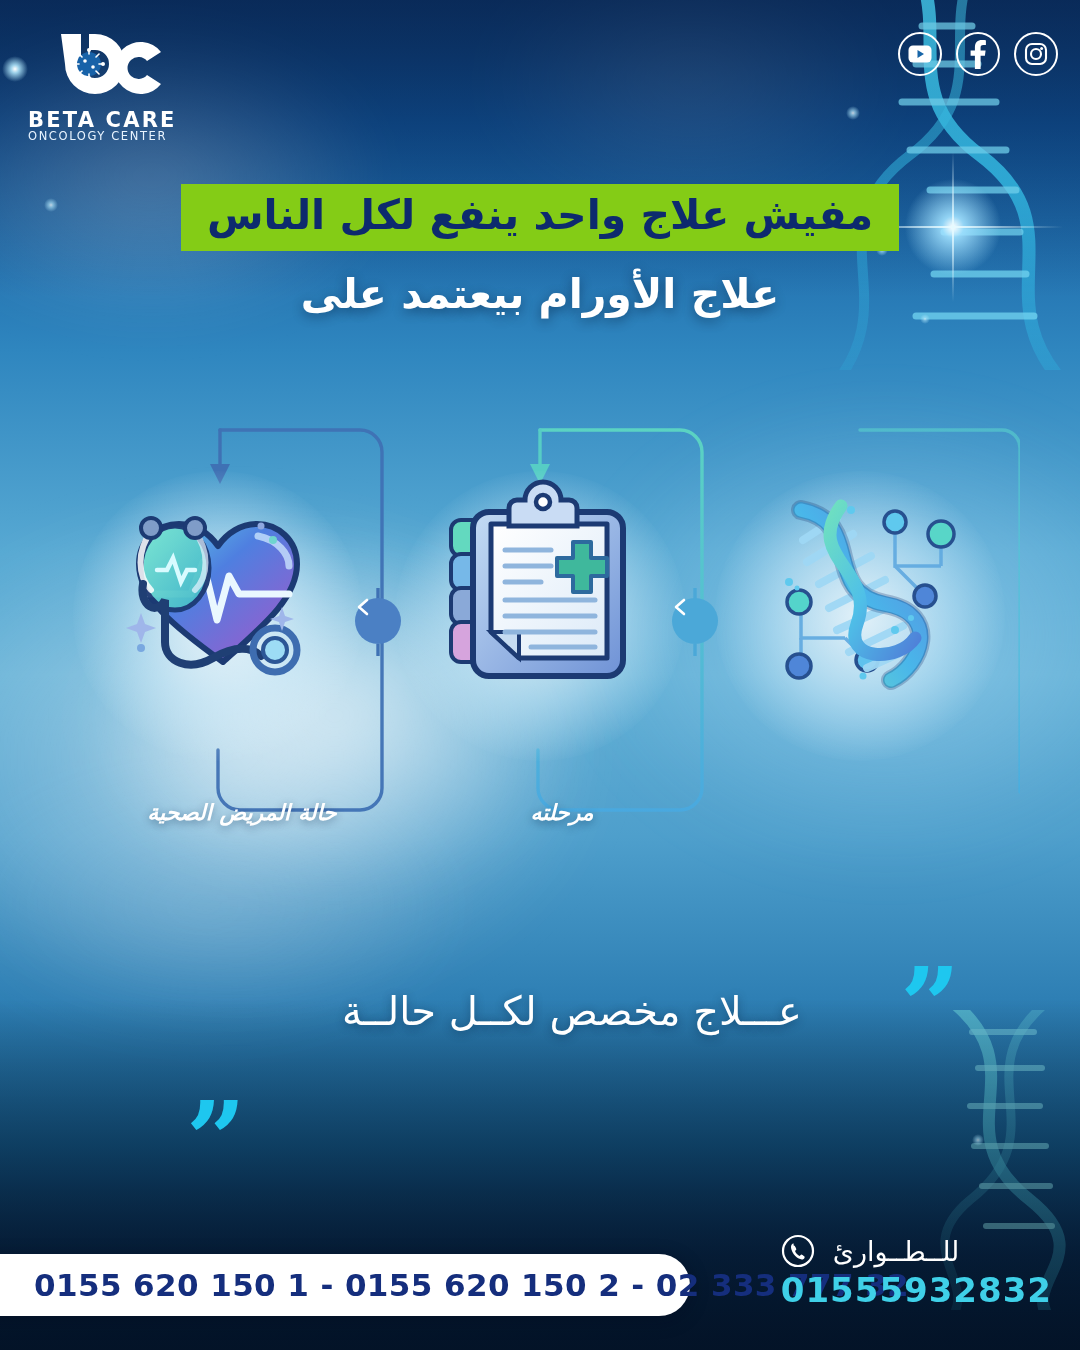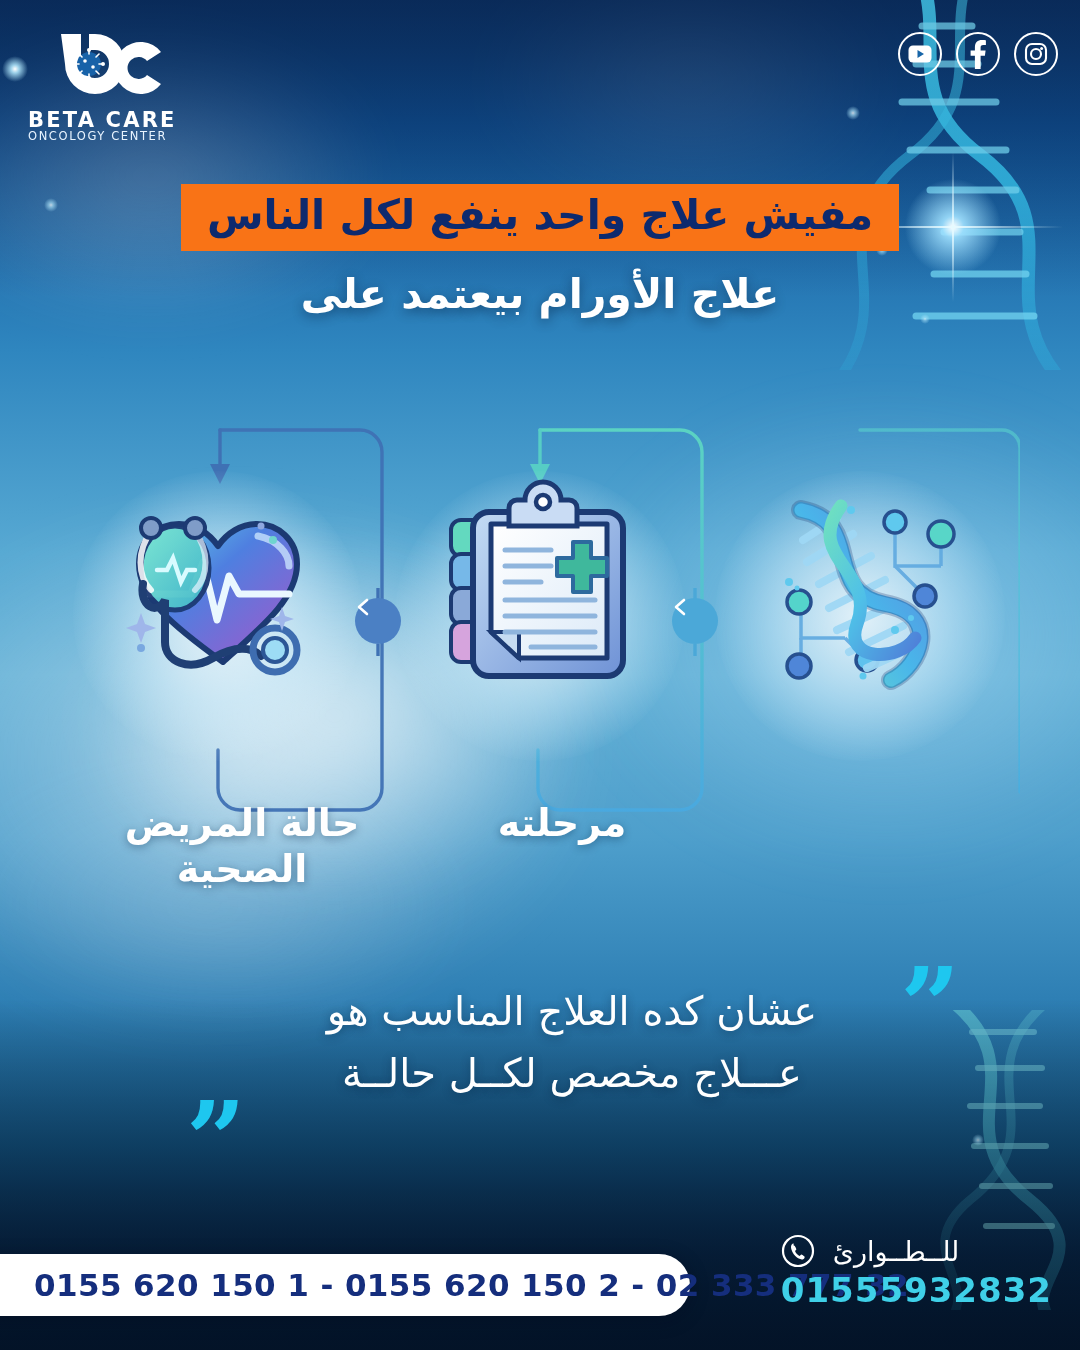--- a/index.html
+++ b/index.html
@@ -91,21 +91,21 @@
   .social{position:absolute;right:22px;top:32px;display:flex;gap:14px;}
   .social-btn{
     width:44px;height:44px;border-radius:50%;
     border:2px solid #ffffff;display:flex;align-items:center;justify-content:center;
     box-sizing:border-box;
   }
 
   
   .headline-wrap{position:absolute;left:0;right:0;top:184px;text-align:center;}
   .headline-hl{
-    display:inline-block;background:#f97316;color:#0d2a6e;
+    display:inline-block;background:#84cc16;color:#0d2a6e;
     font-weight:700;font-size:41px;line-height:1.14;
     padding:8px 26px 12px;direction:rtl;letter-spacing:0;
   }
   .headline-main{
     margin-top:20px;color:#ffffff;font-weight:700;
     font-size:41px;line-height:1.14;direction:rtl;
     text-shadow:0 3px 12px rgba(2,22,52,.45);
   }
 
   
@@ -125,23 +125,24 @@
   .chev{
     position:absolute;width:46px;height:46px;border-radius:50%;
     display:flex;align-items:center;justify-content:center;top:178px;
   }
   .chev.left{left:295px;background:#4b80c4;}
   .chev.right{left:612px;background:#4ba8d8;}
 
   
   .labels{position:absolute;left:60px;top:800px;width:960px;height:110px;}
   .label{
-    position:absolute;color:#ffffff;font-weight:700;font-size:38px;
+    position:absolute;color:#ffffff;font-weight:700;font-size:22px;
     line-height:1.22;direction:rtl;text-align:center;
     text-shadow:0 2px 8px rgba(5,35,70,.4);
+    font-style:italic;
   }
   .label.l1{right:8px;width:280px;}
   .label.l2{right:318px;width:280px;}
   .label.l3{right:628px;width:300px;}
 
   
   .quote{position:absolute;left:120px;top:940px;width:840px;height:230px;}
   .quote-text{
     position:absolute;right:38px;top:40px;width:700px;
     color:#ffffff;font-size:40px;line-height:1.55;direction:rtl;text-align:center;
@@ -483,21 +484,20 @@
   </div>
 
   <div class="labels">
     <div class="label l2">مرحلته</div>
     <div class="label l3">حالة المريض الصحية</div>
   </div>
 
   <div class="quote">
     <div class="qmark top">”</div>
     <div class="quote-text">
-      <div>عشان كده العلاج المناسب هو</div>
       <div>عـــلاج مخصص لكــل حالــة</div>
     </div>
     <div class="qmark bottom">”</div>
   </div>
 
   <div class="footer-bar">
     <svg width="40" height="40" viewBox="0 0 40 40">
       <path d="M20 3 A17 17 0 0 0 5.4 29.2 L3.5 36.5 L11 34.6 A17 17 0 1 0 20 3 Z" fill="none" stroke="#152e7d" stroke-width="2.6" stroke-linejoin="round"></path>
       <path d="M14.6 13.5 c-.5 0 -1.1 .2 -1.6 .8 c-.6 .7 -1.6 1.7 -1.6 4 c0 2.3 1.7 4.6 1.9 4.9 c.2 .3 3.2 5.2 7.9 7.1 c3.9 1.5 4.7 1.2 5.6 1.1 c.8 -.1 2.7 -1.1 3.1 -2.2 c.4 -1.1 .4 -2 .3 -2.2 c-.1 -.2 -.5 -.3 -1 -.6 c-.5 -.3 -2.7 -1.4 -3.1 -1.5 c-.4 -.2 -.8 -.2 -1.1 .2 c-.3 .5 -1.1 1.5 -1.4 1.8 c-.3 .3 -.5 .4 -1 .1 c-.5 -.3 -2 -.8 -3.8 -2.5 c-1.4 -1.3 -2.3 -2.8 -2.6 -3.3 c-.3 -.5 0 -.8 .2 -1 c.2 -.2 .5 -.6 .8 -.9 c.3 -.3 .4 -.5 .5 -.9 c.2 -.3 .1 -.7 -.1 -1 c-.1 -.3 -1.1 -2.7 -1.5 -3.6 c-.4 -.9 -.8 -.8 -1.1 -.8 z" fill="#152e7d"></path>
     </svg>

